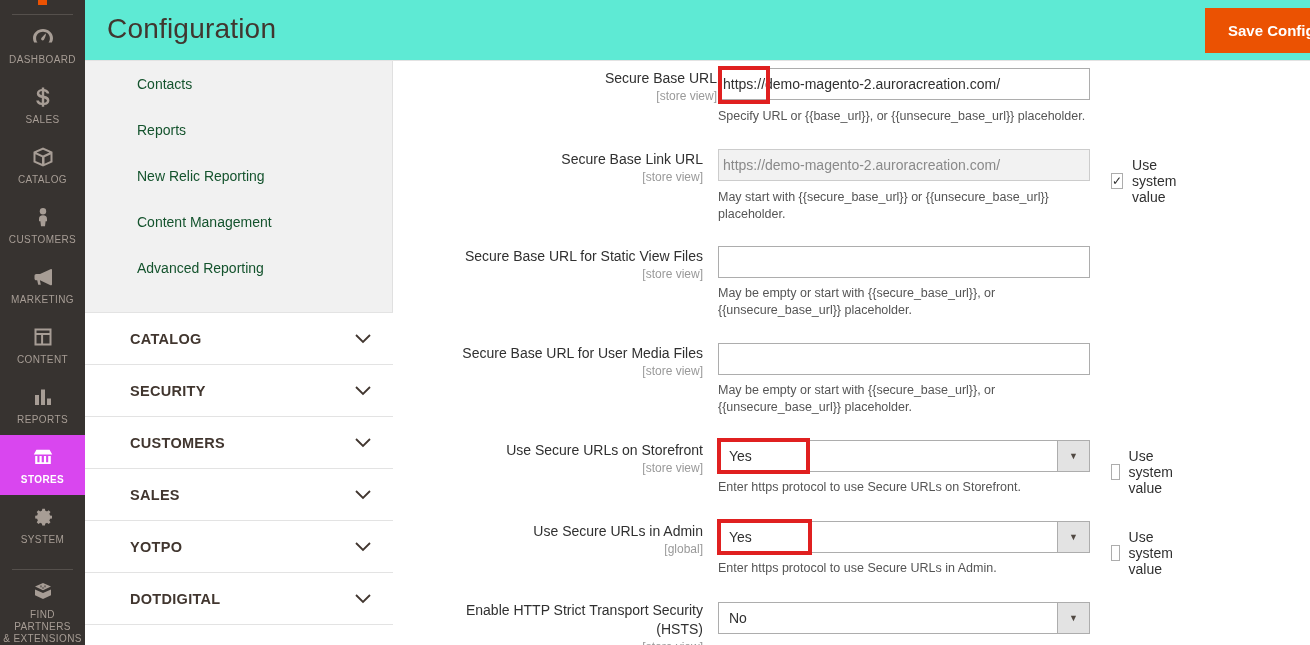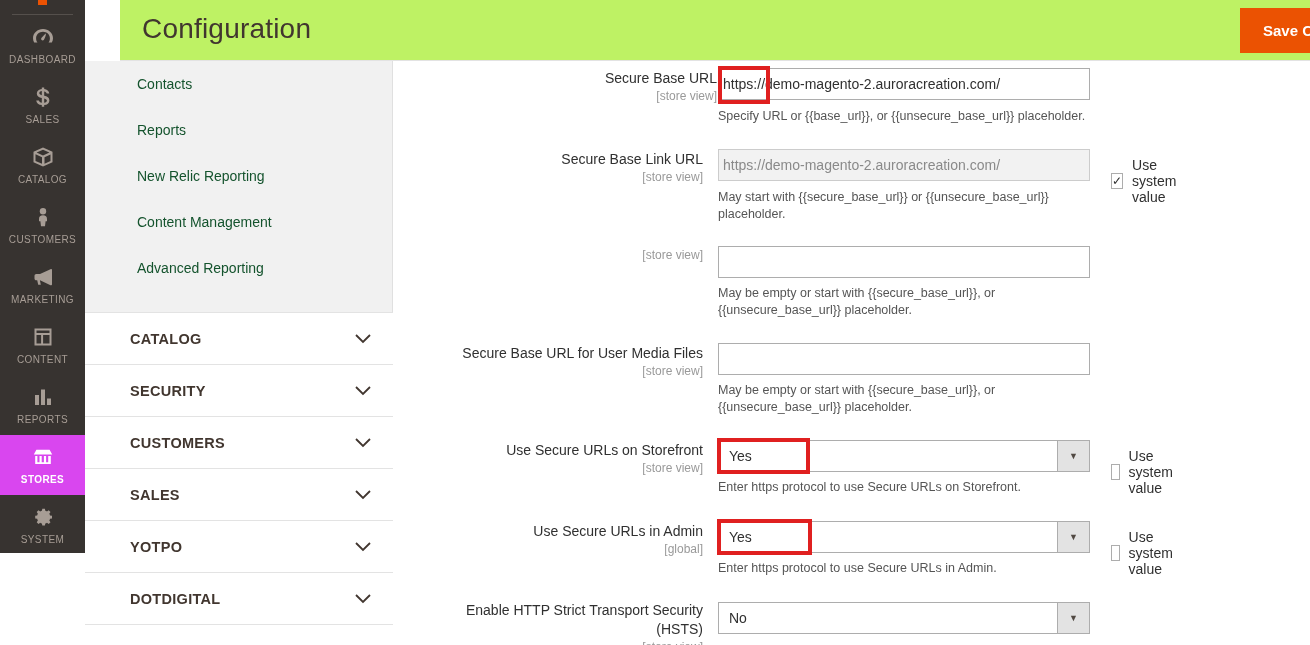--- a/index.html
+++ b/index.html
@@ -7,21 +7,21 @@
     width: 1310px; height: 645px;
     overflow: hidden;
     background: #ffffff;
     font-family: "Liberation Sans", sans-serif;
   }
   .app { position: relative; width: 1310px; height: 645px; }
 
   
   .nav {
     position: absolute; left: 0; top: 0;
-    width: 85px; height: 553px;
+    width: 85px; height: 645px;
     background: #373330;
     overflow: hidden;
   }
   .nav-top-accent {
     position: absolute; left: 38px; top: 0; width: 9px; height: 5px;
     background: #eb5202;
   }
   .nav-rule {
     height: 1px; background: #55504c;
     margin: 14px 12px 0 12px;
@@ -42,23 +42,22 @@
   }
   .nav-item.active { background: #d946ef; }
   .nav-item.active .nav-label { color: #ffffff; font-weight: bold; }
   .nav-item.active .ico svg path,
   .nav-item.active .ico svg rect,
   .nav-item.active .ico svg circle { fill: #ffffff; }
 
   
   .header {
     position: absolute; left: 85px; top: 0; right: 0; height: 61px;
-    background: #bef264;
+    background: #5eead4;
     border-bottom: 1px solid #e3e3e3;
-    margin-left: 35px;
   }
   .page-title {
     position: absolute; left: 22px; top: 13px;
     font-size: 28px; font-weight: normal; color: #41362f;
     letter-spacing: .2px;
   }
   .save-config-btn {
     position: absolute; left: 1120px; top: 8px;
     height: 45px; padding: 0 22px;
     background: #eb5202; color: #ffffff;
@@ -377,20 +376,21 @@
       <input class="f-input disabled" style="left: 325px; top: 88px;" disabled="" value="https://demo-magento-2.auroracreation.com/">
       <div class="f-note" style="left:325px; top:128px;">May start with {{secure_base_url}} or {{unsecure_base_url}} placeholder.</div>
       <label class="sysval" style="left:718px; top:96px;">
         <span class="cbox">✓</span>
         <span>Use system value</span>
       </label>
     </div>
 
     <div class="field-row">
       <div class="f-label" style="left:25px; top:186px;">
+        <span>Secure Base URL for Static View Files</span>
         <span class="f-scope">[store view]</span>
       </div>
       <input class="f-input" style="left: 325px; top: 185px;" value="">
       <div class="f-note" style="left:325px; top:224px;">May be empty or start with {{secure_base_url}}, or {{unsecure_base_url}} placeholder.</div>
     </div>
 
     <div class="field-row">
       <div class="f-label" style="left:25px; top:283px;">
         <span>Secure Base URL for User Media Files</span>
         <span class="f-scope">[store view]</span>

